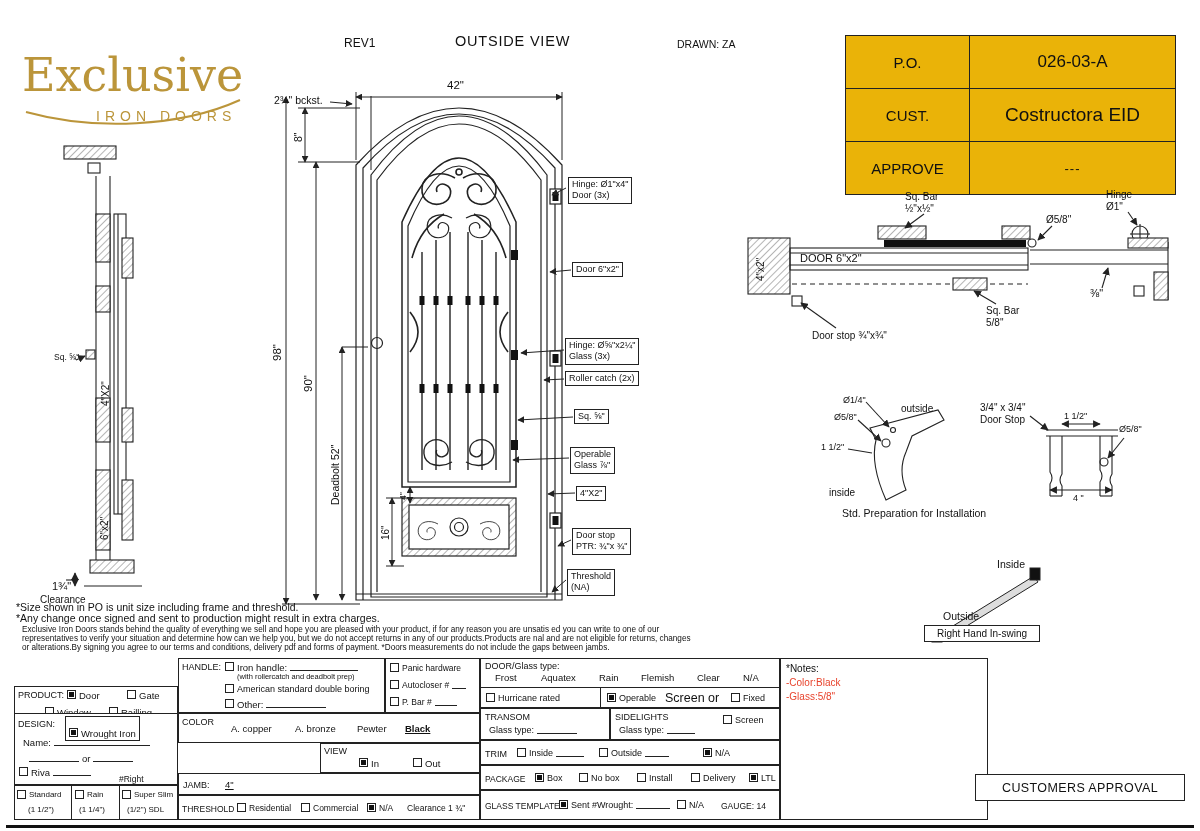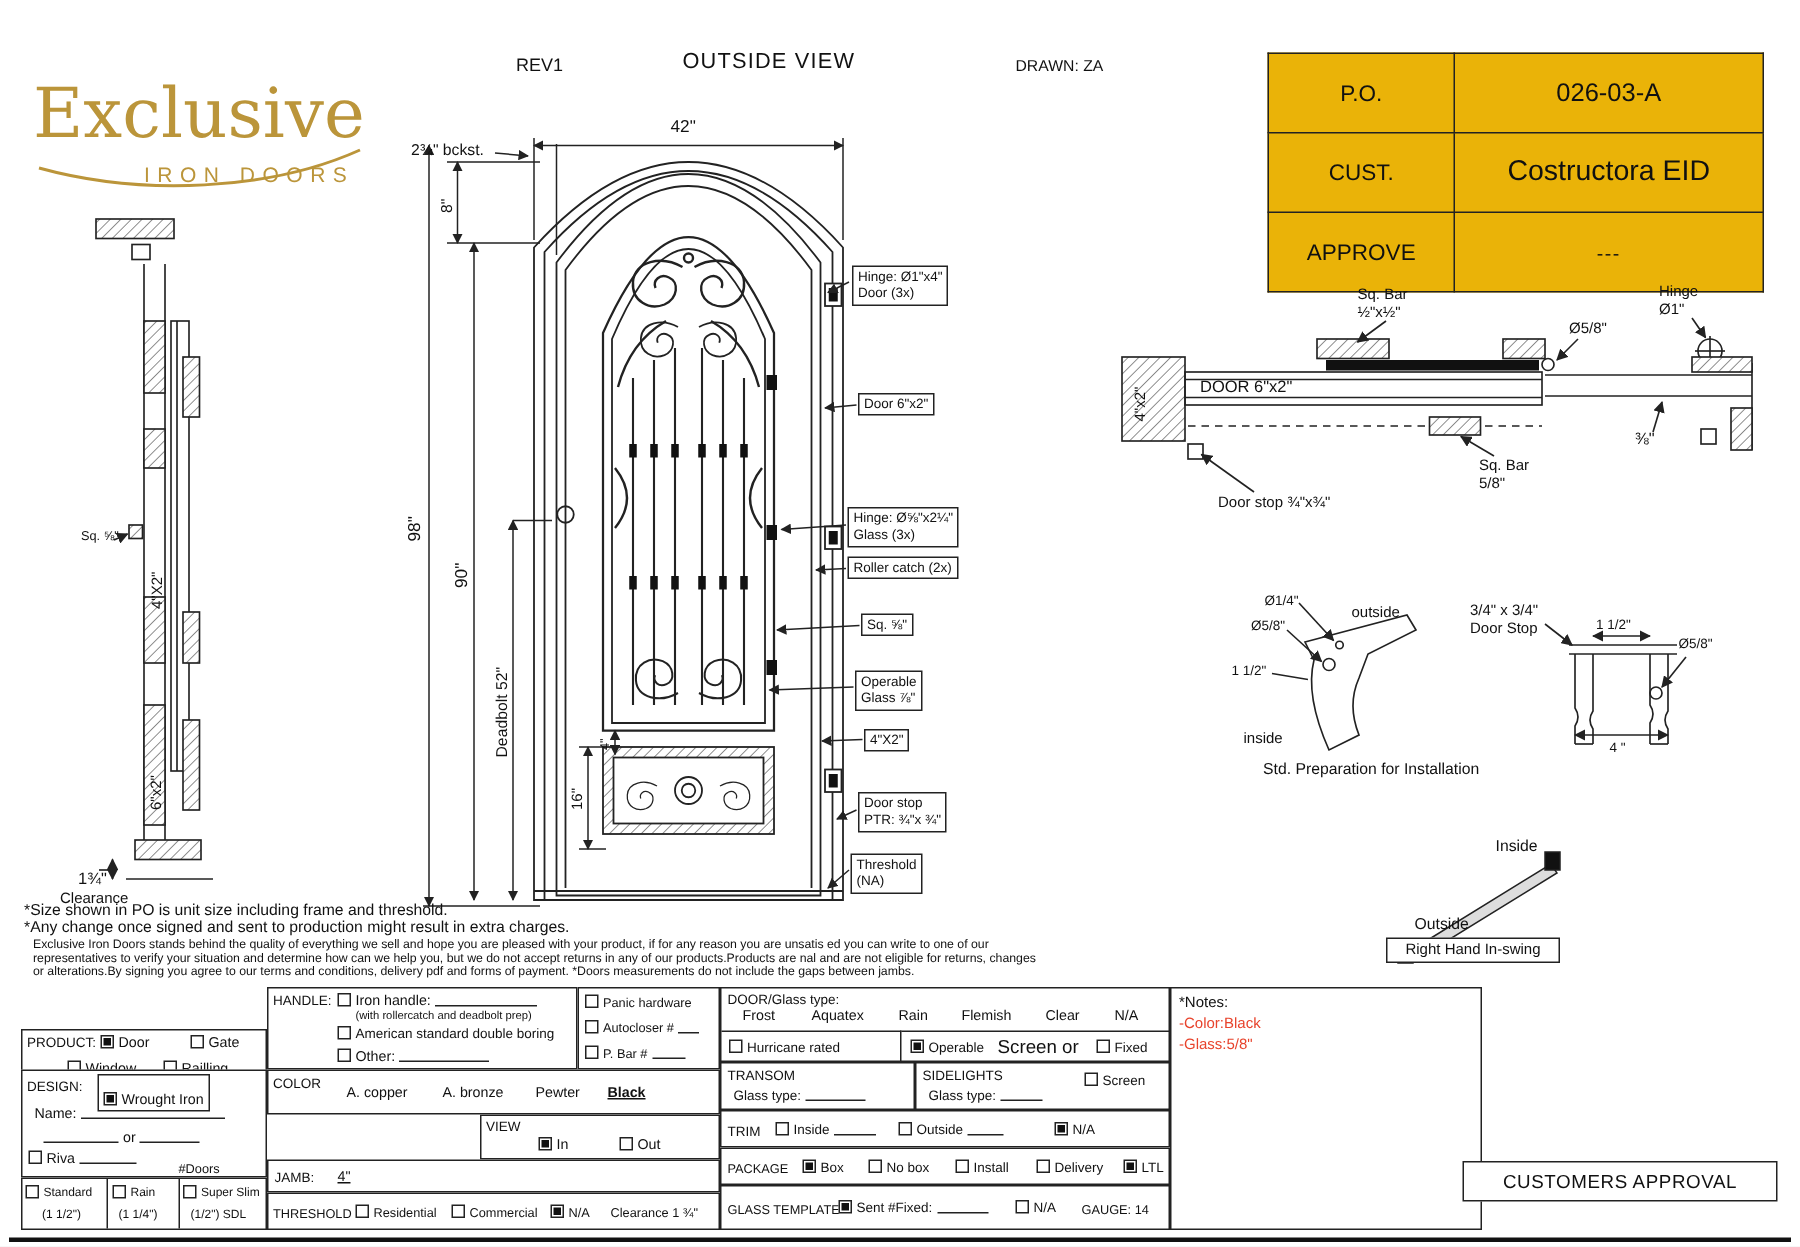--- a/index.html
+++ b/index.html
@@ -371,21 +371,21 @@
   <span class="fi" style="left:14px;top:39px">
         <i class="blank" style="width:50px"></i>
         <em>or</em>
         <i class="blank" style="width:40px"></i>
       </span>
   <span class="fi" style="left:4px;top:53px">
         <i class="cb"></i>
         <em>Riva</em>
         <i class="blank" style="width:38px"></i>
       </span>
-  <span class="lbl" style="left:104px;top:60px;font-size:8.5px">#Doors</span>
+  <span class="lbl" style="left:104px;top:60px;font-size:8.5px">#Right</span>
 </div>
 
 <div class="form-cell" style="left:14px;top:785px;width:164px;height:35px">
   <div class="vdiv" style="left:56px"></div>
   <div class="vdiv" style="left:104px"></div>
   <span class="fi" style="left:2px;top:4px;font-size:8px">
         <i class="cb"></i>
         <em>Standard</em>
       </span>
   <span class="lbl" style="left:13px;top:19px;font-size:8px">(1 1/2")</span>
@@ -566,21 +566,21 @@
   <span class="fi" style="left:268px;top:7px;font-size:9px">
         <i class="cb checked"></i>
         <em>LTL</em>
       </span>
 </div>
 
 <div class="form-cell" style="left:480px;top:790px;width:300px;height:30px">
   <span class="sec-title" style="left:4px;top:10px;font-size:8.5px">GLASS TEMPLATE</span>
   <span class="fi" style="left:78px;top:9px;font-size:9px">
         <i class="cb checked"></i>
-        <em>Sent #Fixed:</em>
+        <em>Sent #Wrought:</em>
         <i class="blank" style="width:34px"></i>
       </span>
   <span class="fi" style="left:196px;top:9px;font-size:9px">
         <i class="cb"></i>
         <em>N/A</em>
       </span>
   <span class="lbl" style="left:240px;top:10px;font-size:8.5px">GAUGE: 14</span>
 </div>
 
 <div class="form-cell" style="left:780px;top:658px;width:208px;height:162px">

